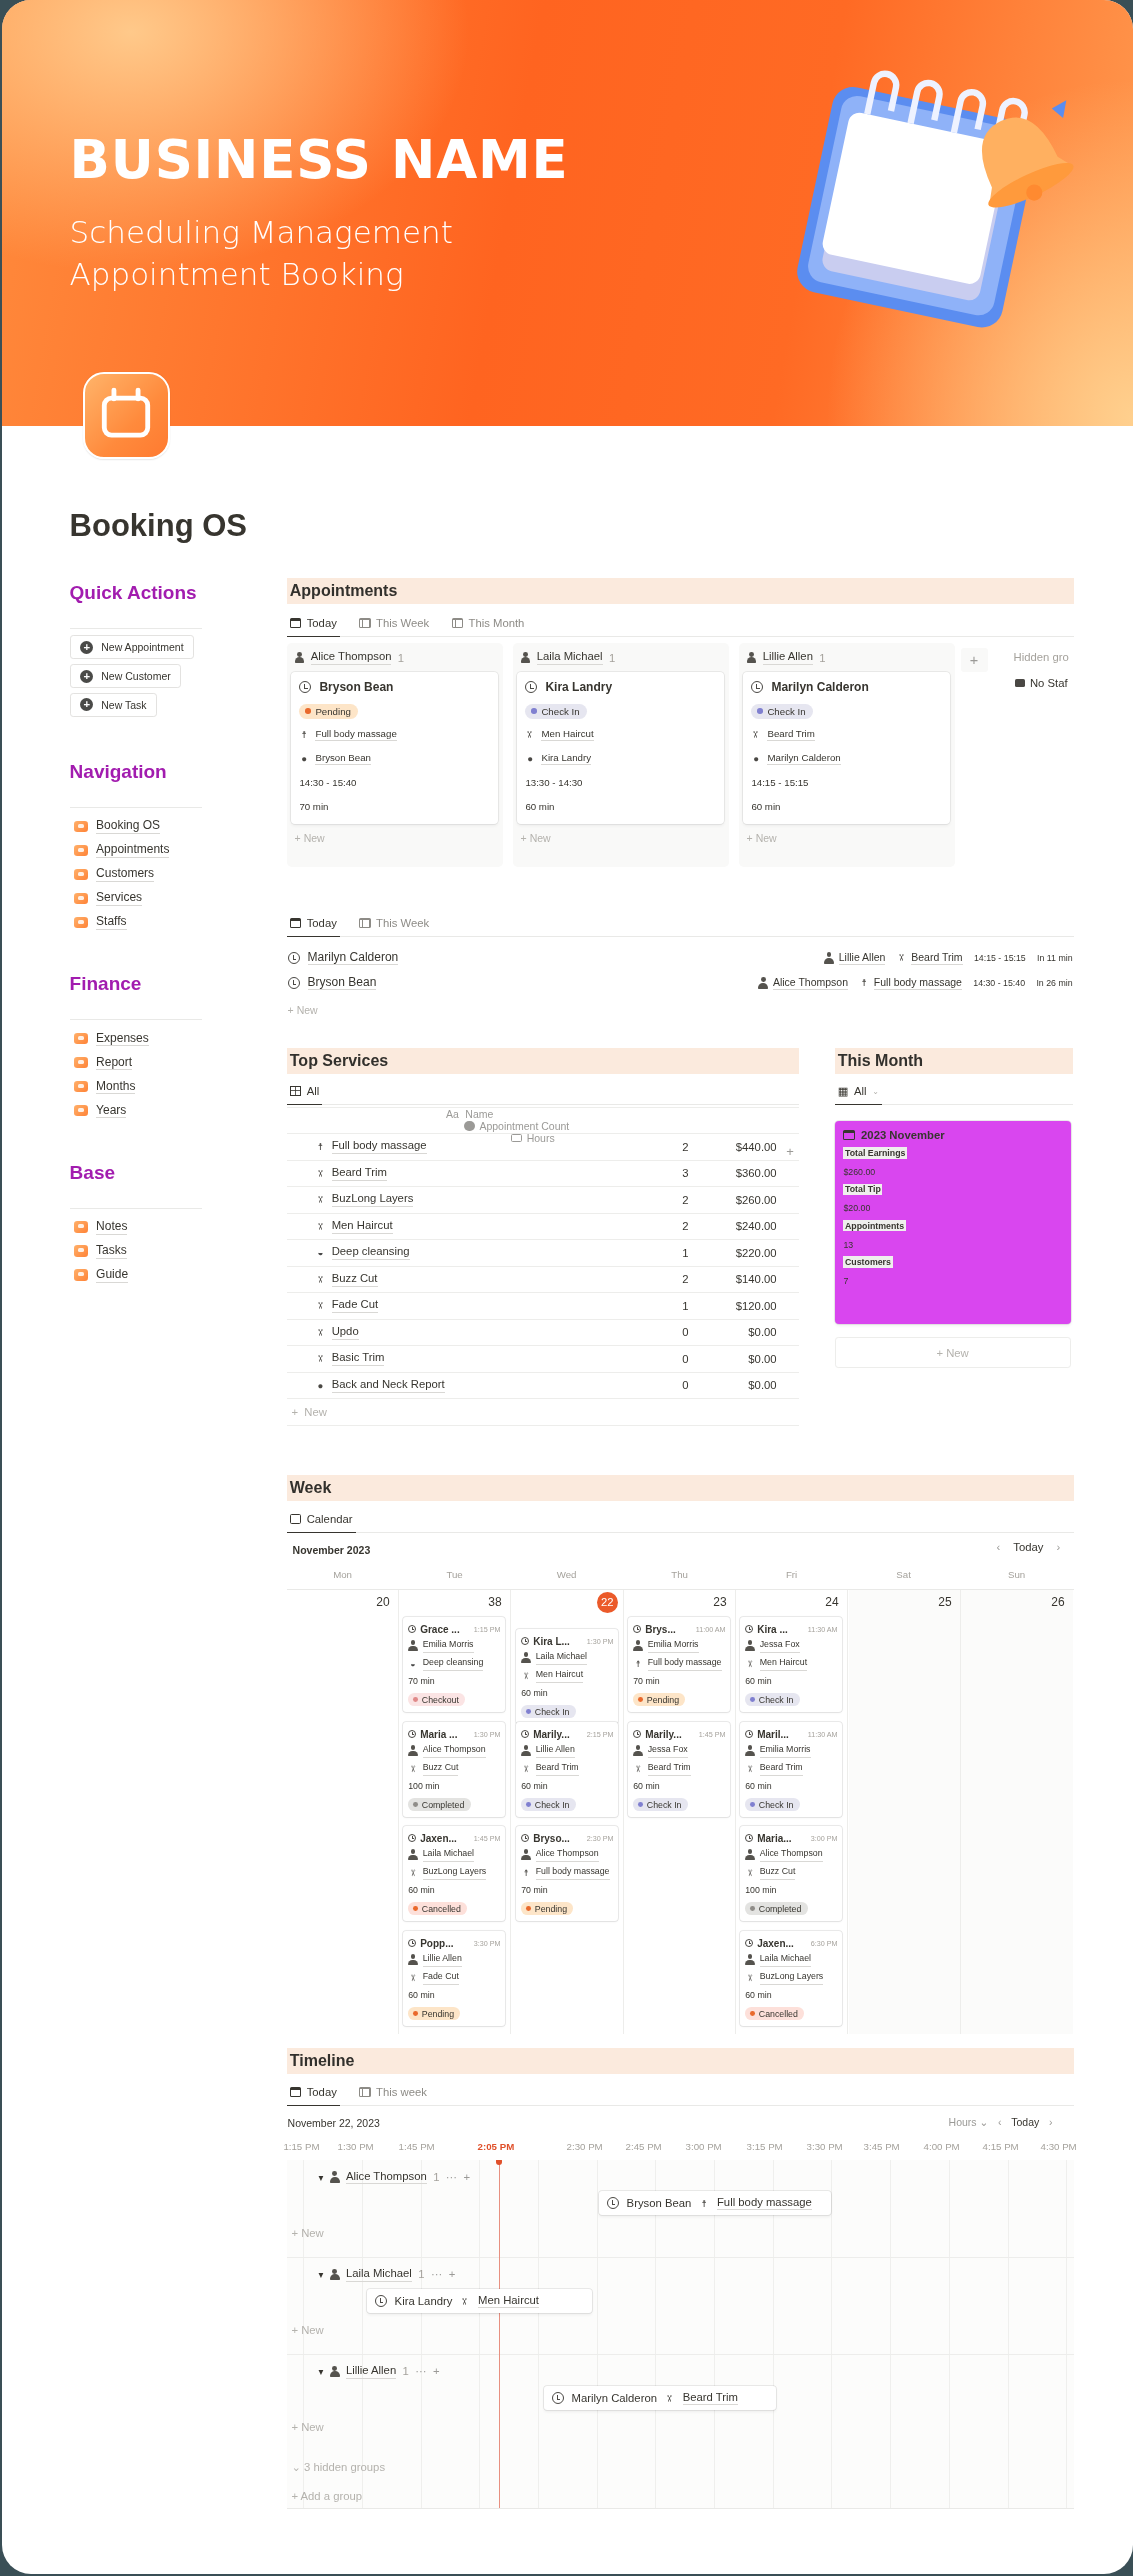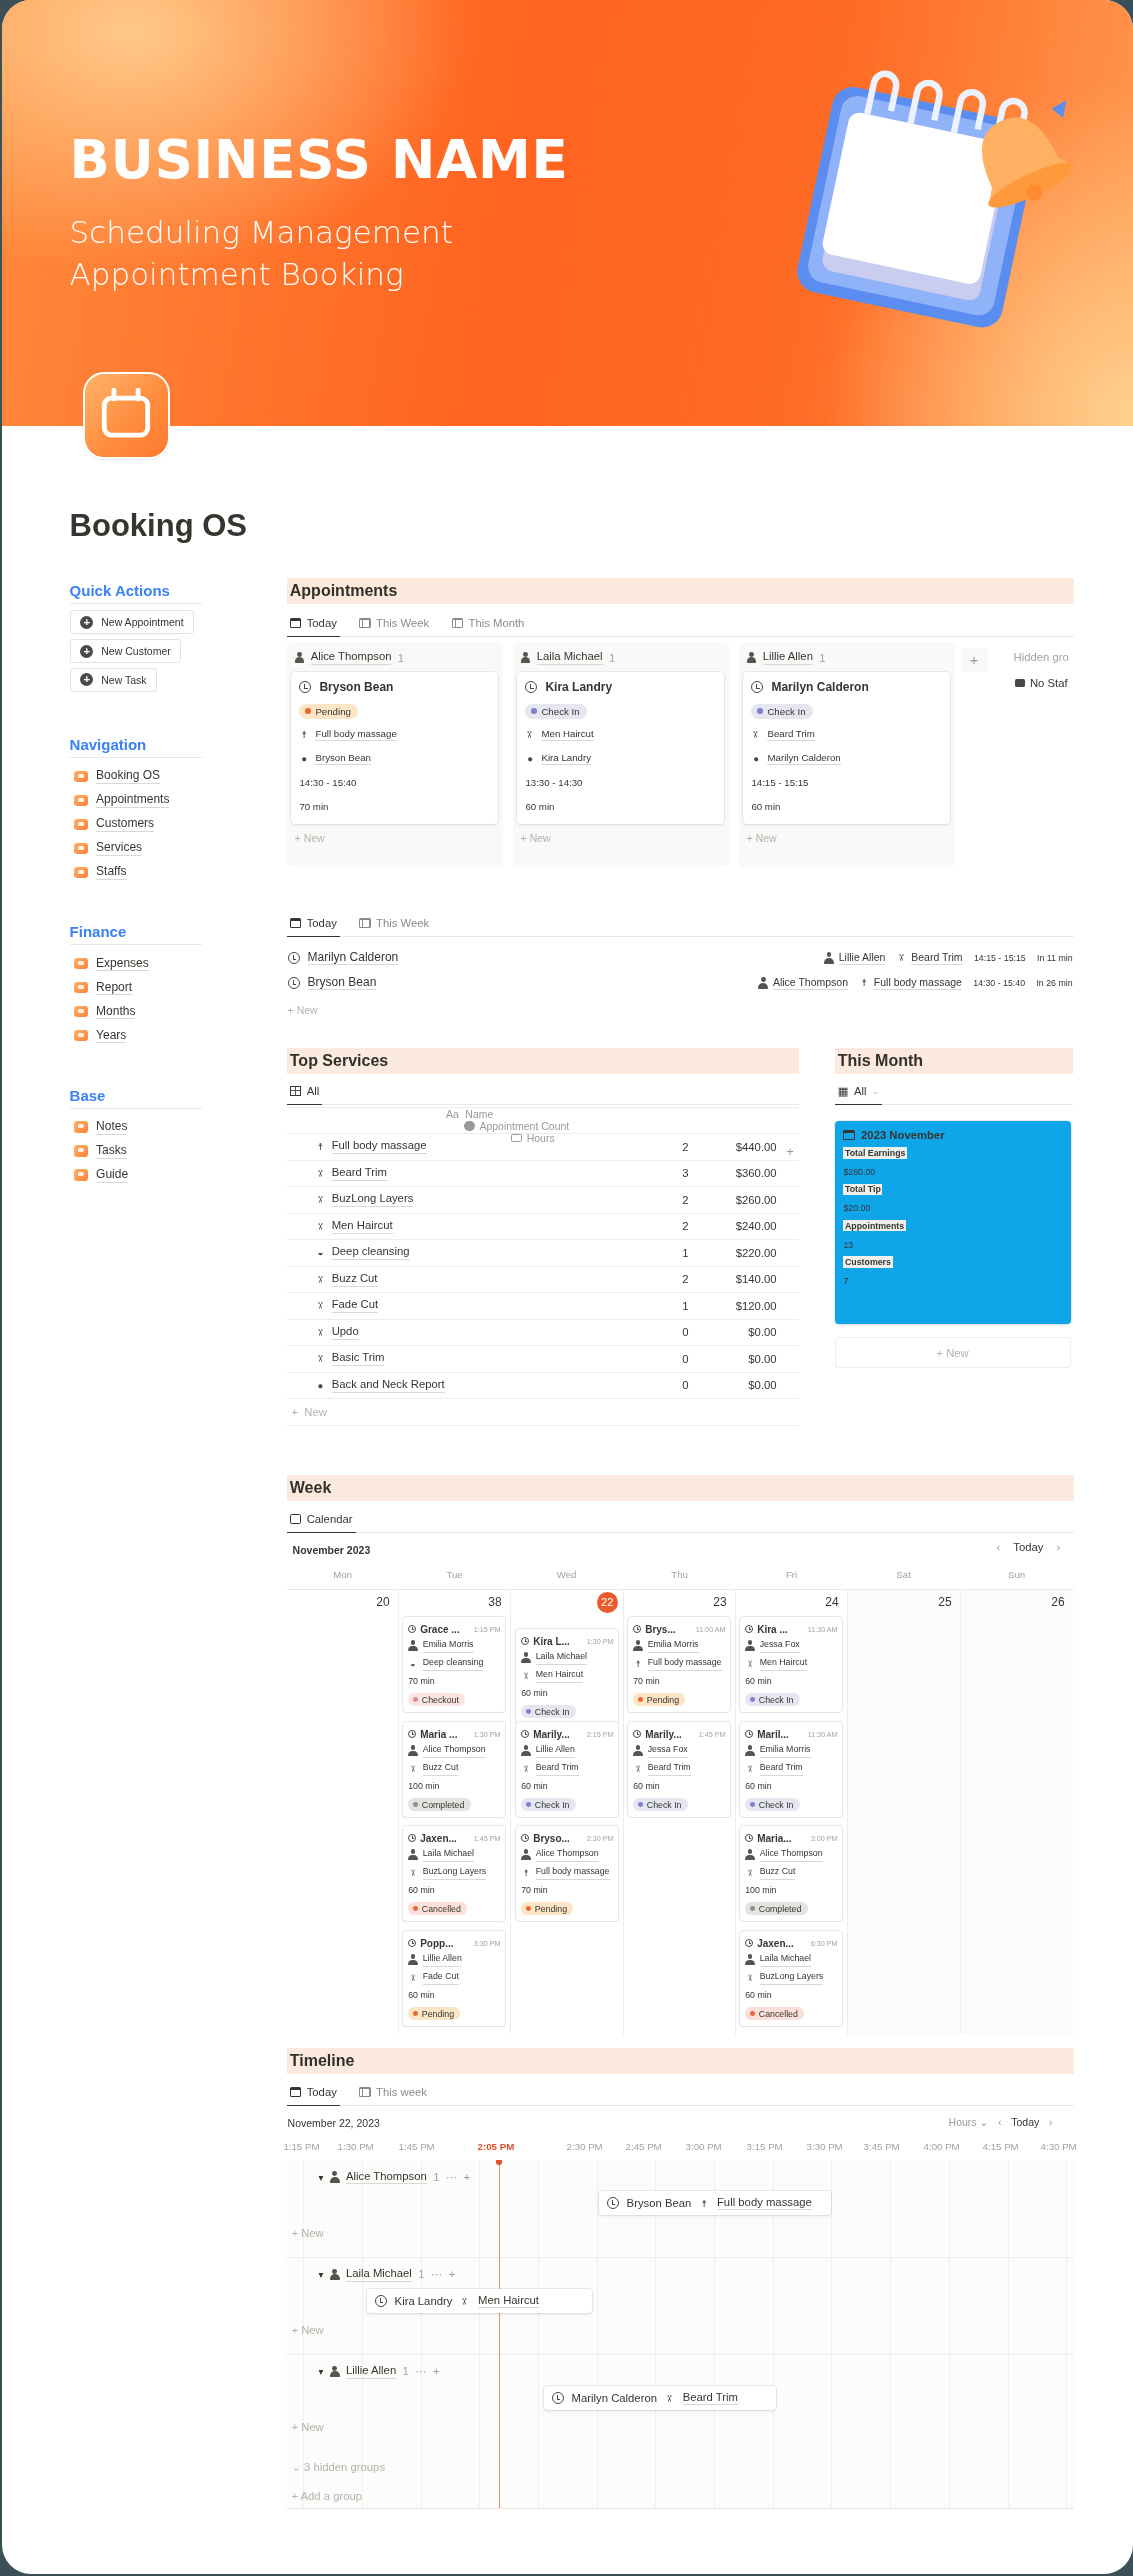--- a/index.html
+++ b/index.html
@@ -10,21 +10,21 @@
                 radial-gradient(ellipse 306px 338px at 1131px 418px, #ffd08e 0%, rgba(255,200,140,0) 100%),
                 linear-gradient(100deg, #ff8a3c 0%, #ff6420 45%, #ff6a24 70%, #ff9a50 100%); }
   .banner-title { position: absolute; left: 68px; top: 129px; font-size: 53px; font-weight: 700; color: #fff; letter-spacing: 0.8px; font-family: "DejaVu Sans", sans-serif; }
   .banner-sub { position: absolute; left: 68px; top: 211px; font-size: 31px; color: #fff; line-height: 42px; font-family: "DejaVu Sans", sans-serif; font-weight: 300; }
   .illus { position: absolute; left: 772px; top: 48px; width: 306px; height: 306px; }
   .app-icon { position: absolute; left: 81px; top: 372px; width: 87px; height: 87px; border-radius: 21px; background: linear-gradient(135deg,#ffb46a 0%,#ff8a3c 60%,#ff7a30 100%); border: 2.4px solid #fff; box-shadow: 0 0.8px 1.6px rgba(0,0,0,.1); }
   .page-title { position: absolute; left: 68px; top: 508px; font-size: 31px; font-weight: 700; color: #37352f; }
 
   
   .sidebar { position: absolute; left: 68px; top: 582px; width: 132px; }
-  .sb-h { font-size: 15px; font-weight: 700; color: #3b82f6; padding-bottom: 4px; border-bottom: 0.8px solid #e9e9e7; margin-bottom: 6.4px; }
+  .sb-h { font-size: 19px; font-weight: 700; color: #a21caf; padding-bottom: 24px; border-bottom: 0.8px solid #e9e9e7; margin-bottom: 6.4px; }
   .sb-group { margin-bottom: 32px; }
   .qa-btn { display: inline-flex; align-items: center; gap: 8px; border: 0.8px solid #e3e2e0; border-radius: 3.2px; height: 24px; padding: 0 9.7px; font-size: 10.5px; margin-bottom: 4.8px; background: #fff; white-space: nowrap; }
   .qa-plus { width: 13px; height: 13px; border-radius: 50%; background: #4a4a48; color: #fff; font-size: 11.3px; line-height: 13px; text-align: center; font-weight: 700; }
   .nav-item { display: flex; align-items: center; gap: 8px; height: 24px; padding-left: 4.8px; font-size: 12px; }
   .nav-icon { width: 13.7px; height: 11.3px; border-radius: 3.2px; background: linear-gradient(135deg,#ffb06a,#ff8236); position: relative; }
   .nav-icon::after { content: ""; position: absolute; left: 4px; top: 3.2px; width: 5.6px; height: 4px; border-radius: 1.6px; background: rgba(255,255,255,0.85); }
   .nav-label { border-bottom: 0.8px solid #d9d8d5; line-height: 14.5px; }
 
   
   .sec-h { position: absolute; height: 26px; background: #fbeadd; font-size: 16px; font-weight: 700; padding-left: 3.2px; line-height: 26px; color: #32302c; }
@@ -60,21 +60,21 @@
 
   
   .tbl { position: absolute; left: 285px; top: 1107px; width: 512px; }
   .tr { display: flex; align-items: center; height: 26.5px; border-bottom: 0.8px solid #ededeb; font-size: 11.3px; }
   .th { color: #9b9a97; font-size: 10.5px; height: 27px; border-top: 0.8px solid #ededeb; flex-direction: column; }
   .c-name { width: 257px; padding-left: 29px; display: flex; align-items: center; gap: 6.4px; }
   .c-cnt { width: 153px; text-align: right; padding-right: 8px; }
   .c-tot { width: 80px; text-align: right; }
 
   
-  .mcard { position: absolute; left: 833px; top: 1121px; width: 236px; height: 203px; background: #0ea5e9; border-radius: 4px; box-shadow: 0 0 0 0.8px rgba(15,15,15,.1), 0 1.6px 3.2px rgba(15,15,15,.06); padding: 8px 8.8px; }
+  .mcard { position: absolute; left: 833px; top: 1121px; width: 236px; height: 203px; background: #d946ef; border-radius: 4px; box-shadow: 0 0 0 0.8px rgba(15,15,15,.1), 0 1.6px 3.2px rgba(15,15,15,.06); padding: 8px 8.8px; }
   .mlabel { display: inline-block; background: #efefed; font-size: 8.8px; font-weight: 700; padding: 0.8px 1.6px; margin-top: 6.4px; }
   .mval { font-size: 8.8px; margin-top: 8px; }
 
   
   .cal { position: absolute; left: 285px; top: 1589px; width: 787px; height: 444px; border-top: 0.8px solid #e9e9e7; }
   .cal-col { position: absolute; top: 0; width: 112px; height: 444px; border-right: 0.8px solid #ededeb; }
   .cal-col.weekend { background: #fbfbfa; }
   .daynum { position: absolute; right: 8px; top: 4.8px; font-size: 12px; }
   .today-num { position: absolute; right: 4.8px; top: 1.6px; width: 21px; height: 21px; border-radius: 50%; background: #eb5a2a; color: #fff; font-size: 11.3px; text-align: center; line-height: 21px; }
   .ccard { position: absolute; left: 4.8px; width: 102px; height: 95px; background: #fff; border-radius: 3.2px; box-shadow: 0 0 0 0.8px rgba(15,15,15,.1), 0 0.8px 2.4px rgba(15,15,15,.06); padding: 4px 4.8px; overflow: hidden; }

